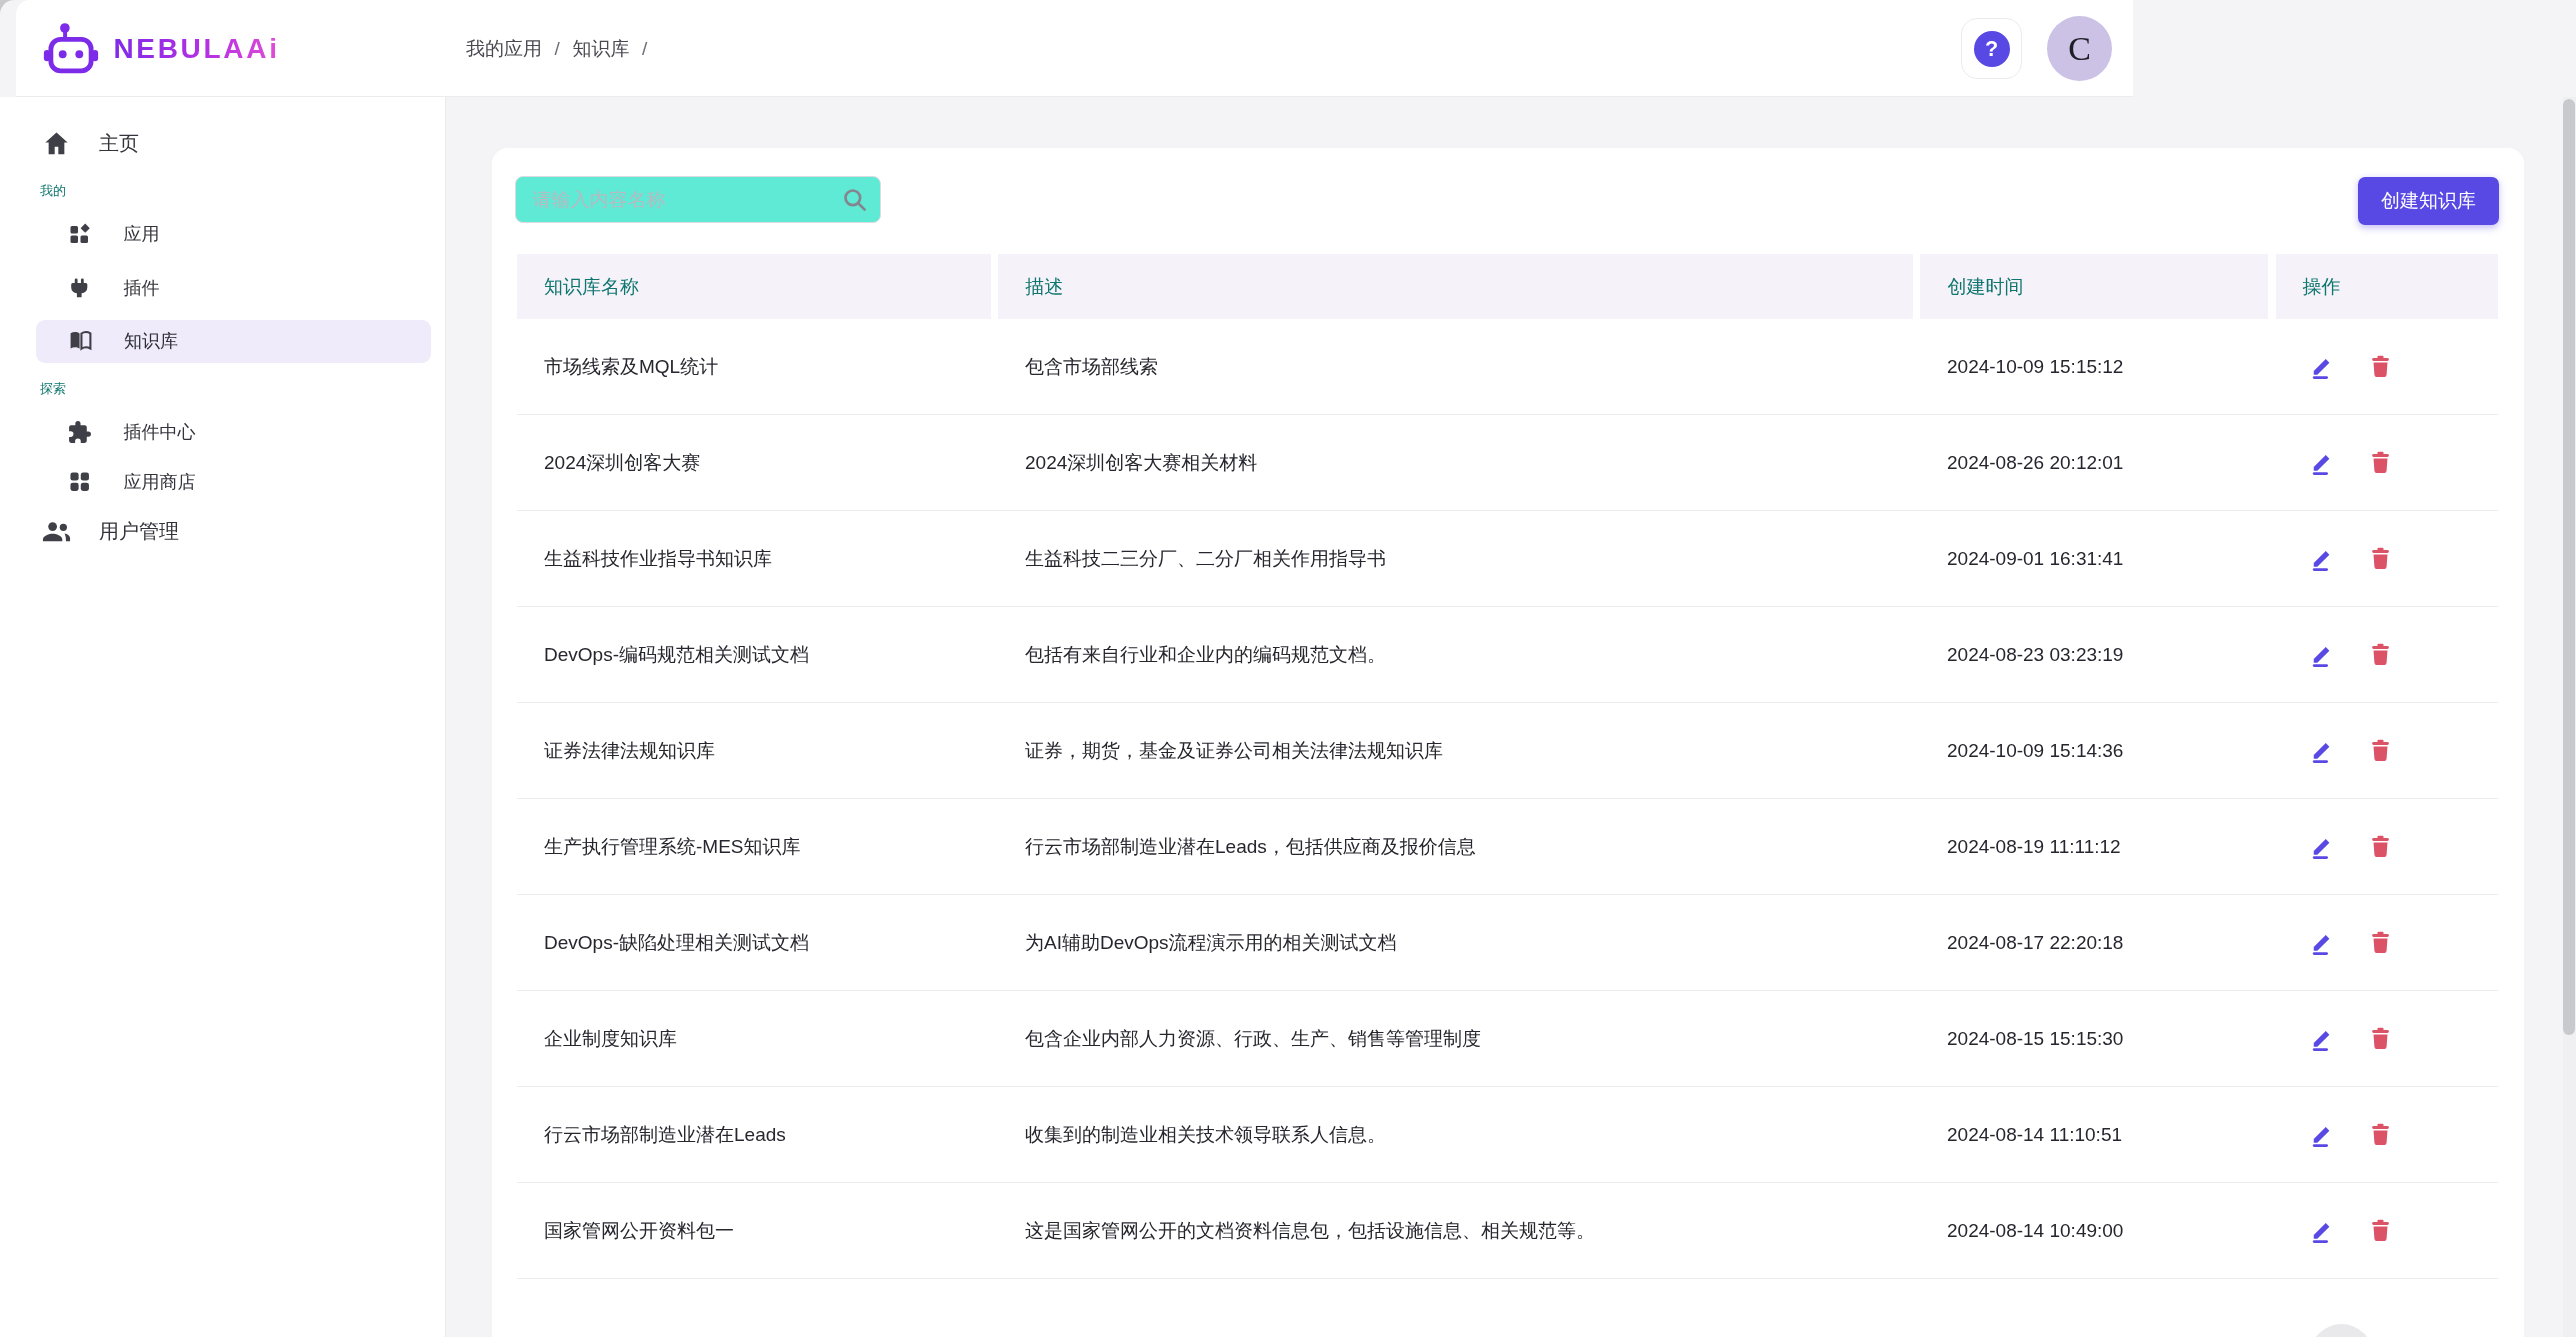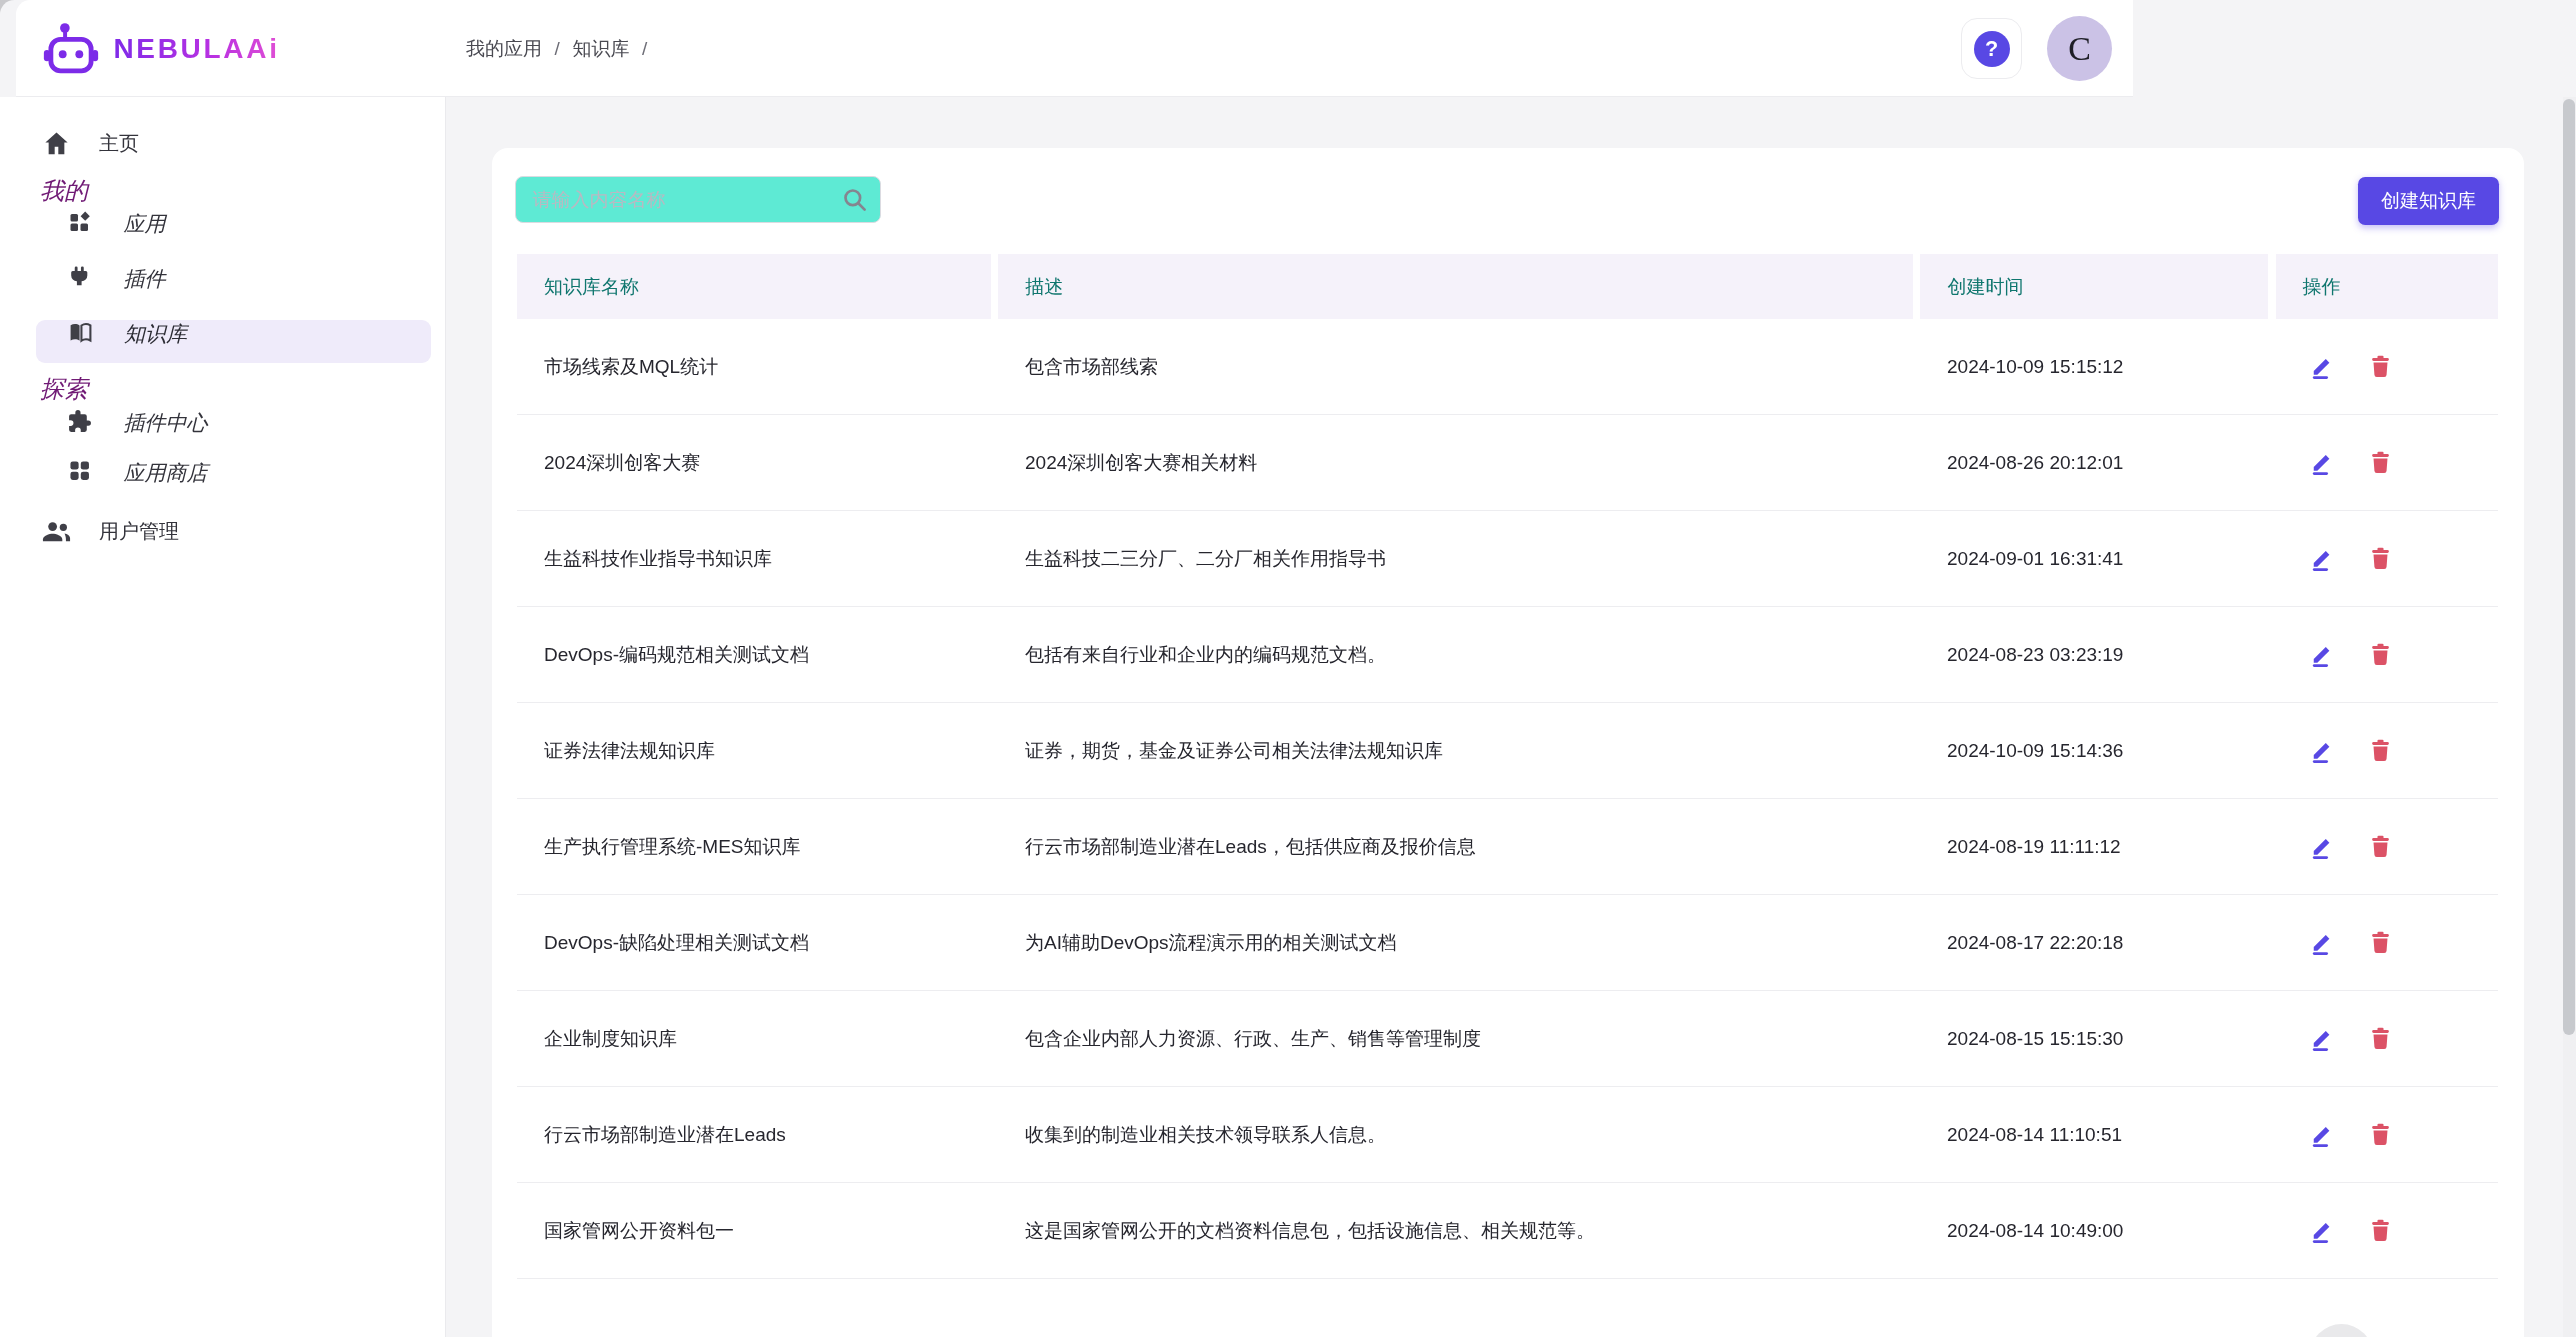--- a/index.html
+++ b/index.html
@@ -14,23 +14,23 @@
   .crumb{cursor:pointer;}
   .crumb-sep{color:#6d6d76;}
   .help-btn{position:absolute;right:111px;top:18px;width:61px;height:61px;border:1.8px solid #ececef;border-radius:16px;background:#fff;display:flex;align-items:center;justify-content:center;cursor:pointer;}
   .help-circle{width:36px;height:36px;border-radius:50%;background:#5848e4;color:#fff;font-size:21.6px;font-weight:700;display:flex;align-items:center;justify-content:center;}
   .avatar{position:absolute;right:21px;top:16px;width:65px;height:65px;border-radius:50%;background:#cbc2e6;color:#1e1e26;display:flex;align-items:center;justify-content:center;font-size:34px;font-family:"Liberation Serif","DejaVu Serif",serif;cursor:pointer;}
 
   
   .sidebar{position:absolute;left:0;top:97px;width:446px;height:1241px;background:#fff;border-right:0.9px solid #eaeaed;z-index:4;}
   .nav-item{display:flex;align-items:center;height:50px;padding-left:41px;font-size:20px;color:#33333b;cursor:pointer;}
   .nav-item .ni{width:31px;display:flex;justify-content:center;margin-right:27px;}
-  .nav-sub{display:flex;align-items:flex-start;height:47px;padding-left:67px;font-size:21px;color:#33333b;cursor:pointer;font-style:italic;}
+  .nav-sub{display:flex;align-items:center;height:47px;padding-left:67px;font-size:18px;color:#33333b;cursor:pointer;}
   .nav-sub .ni{width:25px;display:flex;justify-content:center;margin-right:31.5px;}
-  .nav-label{display:flex;align-items:center;height:31px;padding-left:40px;font-size:24px;color:#701a75;font-style:italic;}
+  .nav-label{display:flex;align-items:center;height:31px;padding-left:40px;font-size:13px;color:#0f766e;}
   .nav-sub.selected{margin-left:36px;margin-right:14.4px;padding-left:31.5px;background:#efebfa;border-radius:9px;height:43px;color:#2c2c34;}
   .mt8{margin-top:7.2px}.mt4{margin-top:3.6px}.mt9{margin-top:8px}.mt12{margin-top:10.8px}.mt5{margin-top:4.5px}.mt3{margin-top:2.7px}.mt1{margin-top:0.9px}.mt24{margin-top:21.6px}
   .nicon{fill:#3f3f47;}
 
   
   .card{position:absolute;left:492px;top:148px;width:2032px;height:1260px;background:#fff;border-radius:16px;z-index:3;}
   .search-box{position:absolute;left:23.4px;top:28px;width:366px;height:47px;border:1.8px solid #dbdbe1;border-radius:8px;display:flex;align-items:center;background:#5eead4;}
   .search-box input{flex:1;border:none;outline:none;background:transparent;padding:0 0 0 16px;font-size:19px;color:#33333b;font-family:inherit;}
   .search-box input::placeholder{color:#b9b9c2;}
   .search-ic{width:27px;height:27px;margin-right:12.6px;cursor:pointer;display:flex;}

